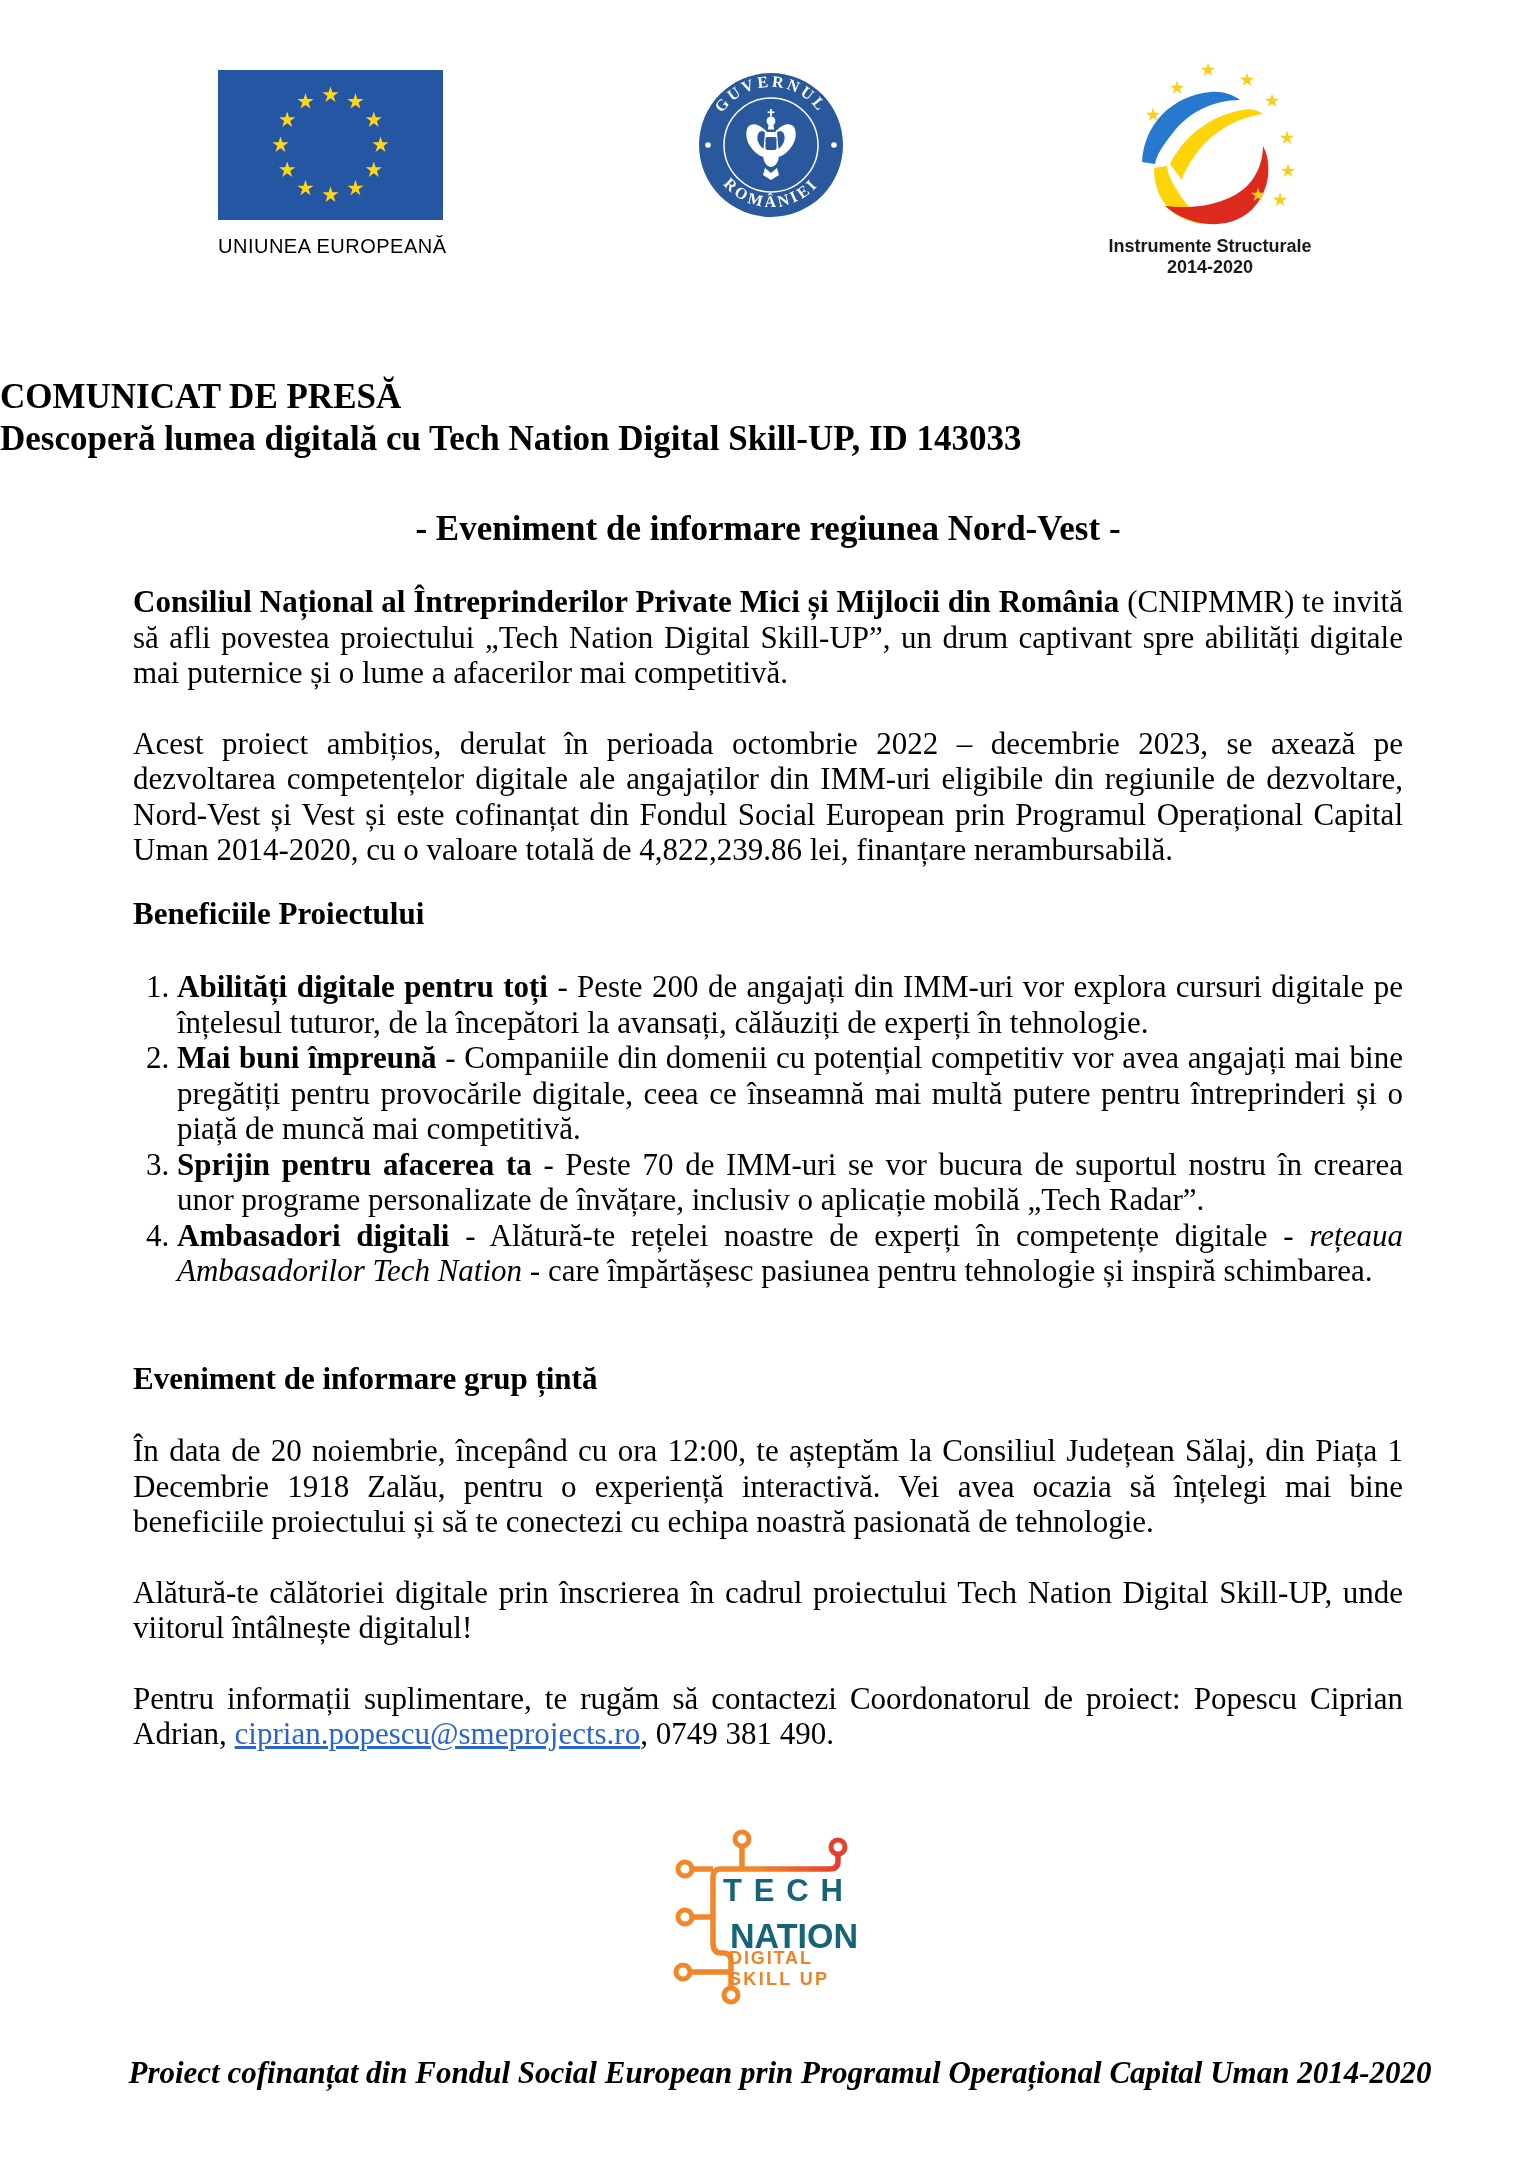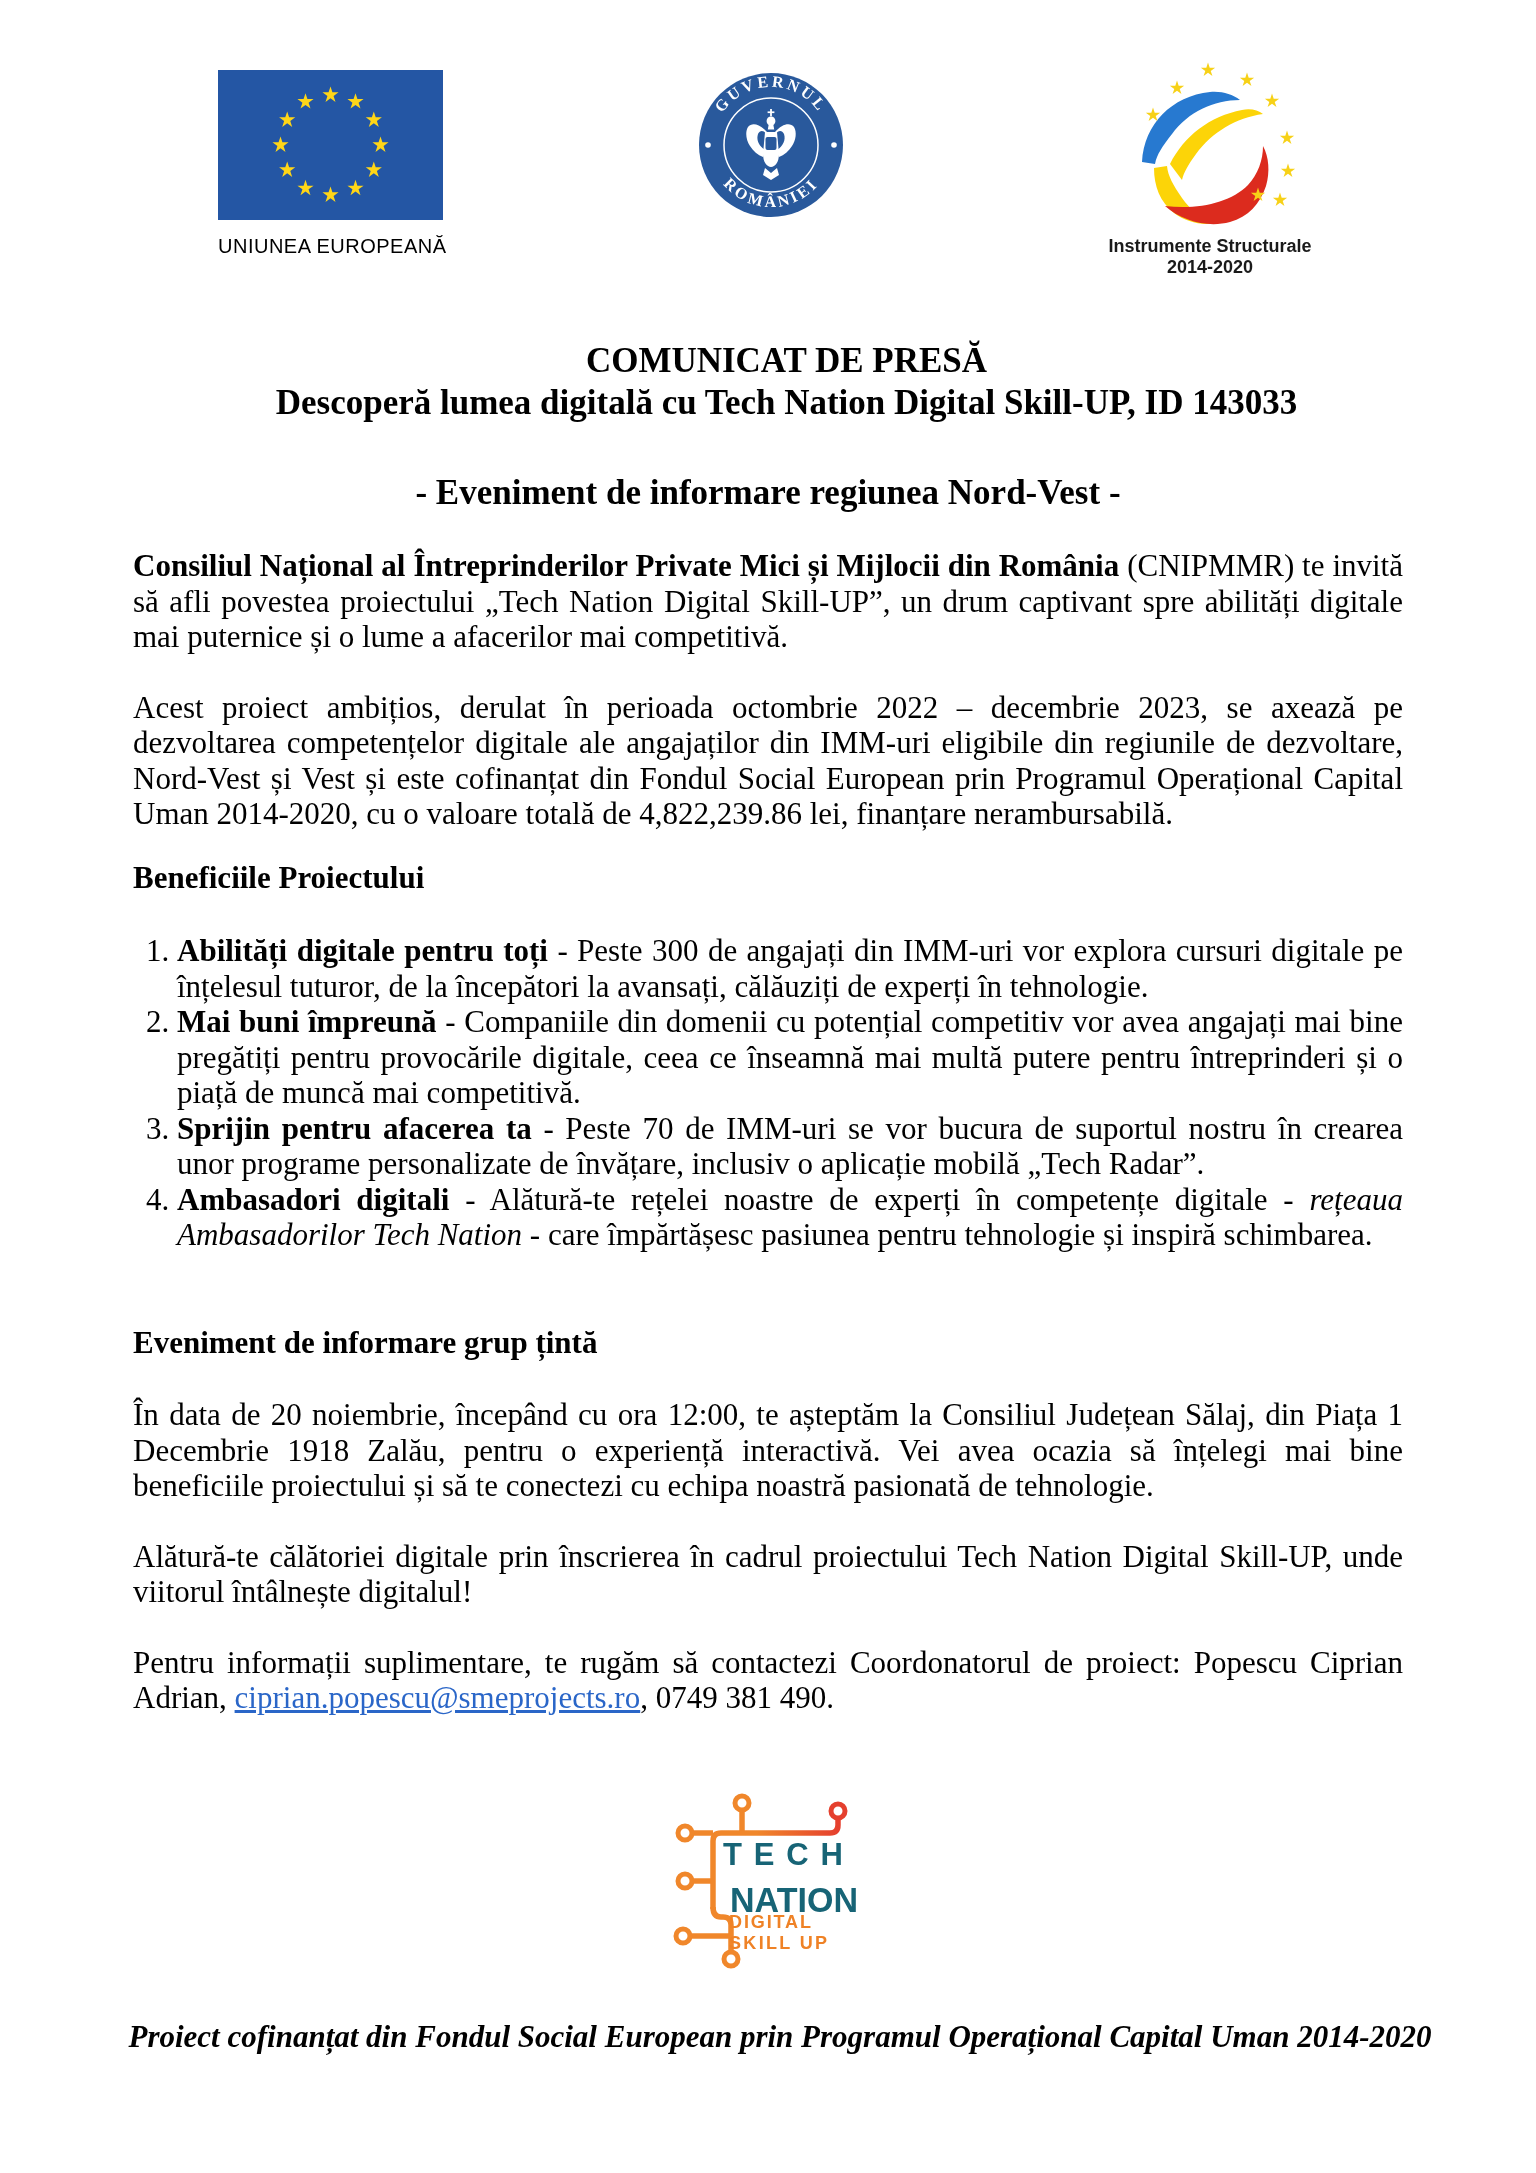--- a/index.html
+++ b/index.html
@@ -15,21 +15,21 @@
   
   .header { position:relative; height:290px; }
   .logo-eu { position:absolute; left:218px; top:70px; width:225px; text-align:center; }
   .eu-label { margin-top:11px; font-family:"Liberation Sans", sans-serif; font-size:20px; color:#000000; letter-spacing:.5px; white-space:nowrap; }
   .logo-gov { position:absolute; left:698px; top:72px; width:146px; height:146px; }
   .logo-struct { position:absolute; left:1090px; top:60px; width:240px; text-align:center; }
   .si-text { font-family:"Liberation Sans", sans-serif; font-weight:700; font-size:18px; line-height:21px; color:#1a1a1a; }
   .seal-text { font-family:"Liberation Serif", serif; font-weight:700; font-size:16px; fill:#fff; letter-spacing:3px; }
 
   
-  .title-block { margin-top:50px; text-align:center; font-weight:700; font-size:35px; line-height:42px;padding-left:37px; }
+  .title-block { margin-top:86px; font-weight:700; font-size:35px; line-height:42px; }
   .event-line  { margin-top:48px; text-align:center; font-weight:700; font-size:35px; line-height:42px; }
 
   
   .content { margin:0 133px; }
   .content p { margin:35px 0 0 0; font-size:31px; line-height:35.5px; text-align:justify; }
   .content p.lead { margin-top:34px; }
   .content h3 { font-size:31px; line-height:35.5px; font-weight:700; margin:28px 0 0 0; }
   .content h3.event-h { margin-top:72px; }
   .content p.after-h { margin-top:37px; }
   .content ol { margin:38px 0 0 0; padding-left:44px; }
@@ -133,21 +133,21 @@
 
 <div class="content">
 
   <p class="lead"><b>Consiliul Național al Întreprinderilor Private Mici și Mijlocii din România</b><span> (CNIPMMR) te invită să afli povestea proiectului „Tech Nation Digital Skill-UP”, un drum captivant spre abilități digitale mai puternice și o lume a afacerilor mai competitivă.</span></p>
 
   <p>Acest proiect ambițios, derulat în perioada octombrie 2022 – decembrie 2023, se axează pe dezvoltarea competențelor digitale ale angajaților din IMM-uri eligibile din regiunile de dezvoltare, Nord-Vest și Vest și este cofinanțat din Fondul Social European prin Programul Operațional Capital Uman 2014-2020, cu o valoare totală de 4,822,239.86 lei, finanțare nerambursabilă.</p>
 
   <h3>Beneficiile Proiectului</h3>
 
   <ol>
-    <li><b>Abilități digitale pentru toți</b><span> - Peste 300 de angajați din IMM-uri vor explora cursuri digitale pe înțelesul tuturor, de la începători la avansați, călăuziți de experți în tehnologie.</span><i></i><span></span></li>
+    <li><b>Abilități digitale pentru toți</b><span> - Peste 200 de angajați din IMM-uri vor explora cursuri digitale pe înțelesul tuturor, de la începători la avansați, călăuziți de experți în tehnologie.</span><i></i><span></span></li>
     <li><b>Mai buni împreună</b><span> - Companiile din domenii cu potențial competitiv vor avea angajați mai bine pregătiți pentru provocările digitale, ceea ce înseamnă mai multă putere pentru întreprinderi și o piață de muncă mai competitivă.</span><i></i><span></span></li>
     <li><b>Sprijin pentru afacerea ta</b><span> - Peste 70 de IMM-uri se vor bucura de suportul nostru în crearea unor programe personalizate de învățare, inclusiv o aplicație mobilă „Tech Radar”.</span><i></i><span></span></li>
     <li><b>Ambasadori digitali</b><span> - Alătură-te rețelei noastre de experți în competențe digitale - </span><i>rețeaua Ambasadorilor Tech Nation</i><span> - care împărtășesc pasiunea pentru tehnologie și inspiră schimbarea.</span></li>
   </ol>
 
   <h3 class="event-h">Eveniment de informare grup țintă</h3>
 
   <p class="after-h">În data de 20 noiembrie, începând cu ora 12:00, te așteptăm la Consiliul Județean Sălaj, din Piața 1 Decembrie 1918 Zalău, pentru o experiență interactivă. Vei avea ocazia să înțelegi mai bine beneficiile proiectului și să te conectezi cu echipa noastră pasionată de tehnologie.</p>
 
   <p>Alătură-te călătoriei digitale prin înscrierea în cadrul proiectului Tech Nation Digital Skill-UP, unde viitorul întâlnește digitalul!</p>

